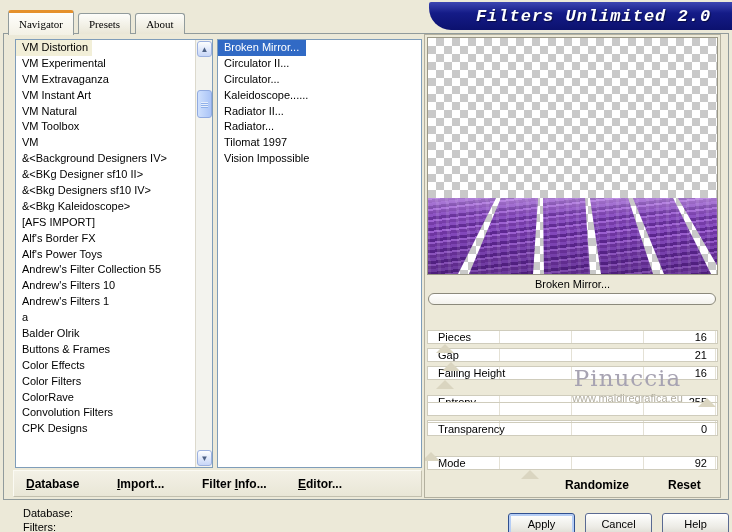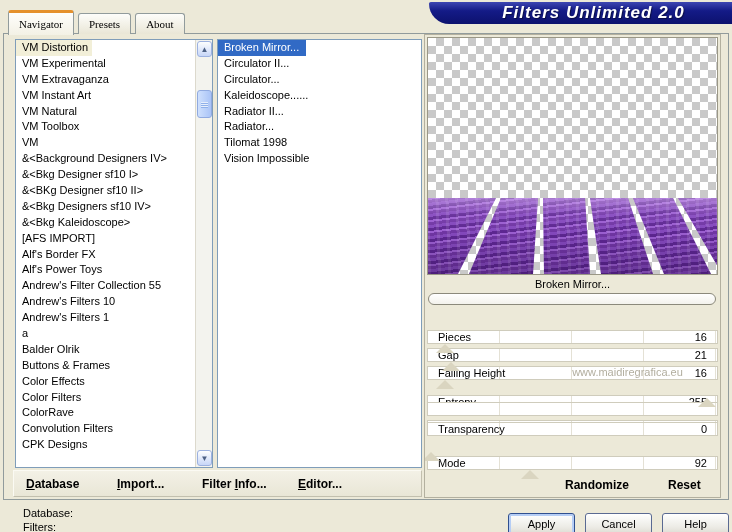--- a/index.html
+++ b/index.html
@@ -4,24 +4,24 @@
 <style>
   * { margin:0; padding:0; box-sizing:border-box; }
   html,body { background:#d8d4c4; }
   body { font-family:"Liberation Sans", sans-serif; }
   .window {
     position:relative; width:732px; height:532px; overflow:hidden;
     background:#ece9d8; font-size:11px; color:#000;
   }
   
   .banner {
-    position:absolute; left:429px; top:2px; right:0; height:22px;
+    position:absolute; left:429px; top:2px; right:0; height:28px;
     background:linear-gradient(180deg,#3d46b2 0%,#141b87 40%,#0c116e 100%);
     border-radius:2px 0 0 22px;
-    display:flex; align-items:center; justify-content:center;
+    display:flex; align-items:center; justify-content:center;font-family:Liberation Mono, monospace;
   }
   .banner .banner-text {
     color:#fff; font-weight:bold; font-style:italic; font-size:17px;
     letter-spacing:1px; padding-left:26px; text-shadow:1px 1px 1px rgba(0,0,0,.45);
     white-space:nowrap;
   }
   
   .tabs { position:absolute; left:8px; top:10px; height:24px; display:flex; align-items:flex-end; z-index:5;font-family:Liberation Serif, serif; }
   .tab {
     border:1px solid #919b9c; border-bottom:none; border-radius:3px 3px 0 0;
@@ -165,21 +165,20 @@
     <div class="listbox left-listbox">
       <div>
           <div class="list-item selected">VM Distortion</div>
           <div class="list-item">VM Experimental</div>
           <div class="list-item">VM Extravaganza</div>
           <div class="list-item">VM Instant Art</div>
           <div class="list-item">VM Natural</div>
           <div class="list-item">VM Toolbox</div>
           <div class="list-item">VM</div>
           <div class="list-item">&amp;&lt;Background Designers IV&gt;</div>
-          <div class="list-item">&amp;&lt;Bkg Designer sf10 I&gt;</div>
           <div class="list-item">&amp;&lt;BKg Designer sf10 II&gt;</div>
           <div class="list-item">&amp;&lt;Bkg Designers sf10 IV&gt;</div>
           <div class="list-item">&amp;&lt;Bkg Kaleidoscope&gt;</div>
           <div class="list-item">[AFS IMPORT]</div>
           <div class="list-item">Alf's Border FX</div>
           <div class="list-item">Alf's Power Toys</div>
           <div class="list-item">Andrew's Filter Collection 55</div>
           <div class="list-item">Andrew's Filters 10</div>
           <div class="list-item">Andrew's Filters 1</div>
           <div class="list-item">a</div>
@@ -201,21 +200,21 @@
     </div>
 
     <div class="listbox mid-listbox">
       <div>
           <div class="list-item selected">Broken Mirror...</div>
           <div class="list-item">Circulator II...</div>
           <div class="list-item">Circulator...</div>
           <div class="list-item">Kaleidoscope......</div>
           <div class="list-item">Radiator II...</div>
           <div class="list-item">Radiator...</div>
-          <div class="list-item">Tilomat 1998</div>
+          <div class="list-item">Tilomat 1997</div>
           <div class="list-item">Vision Impossible</div>
         </div>
     </div>
 
     <div class="right-panel">
 
       <div class="preview">
         <div class="mirror">
           <div class="slice s1"></div>
           <div class="slice s2"></div>
@@ -263,20 +262,21 @@
       </div>
 
       <div class="thumb" style="left:11px;  top:309px"></div>
       <div class="thumb" style="left:17px;  top:327px"></div>
       <div class="thumb" style="left:11px;  top:345px"></div>
       <div class="thumb" style="left:273px; top:363px"></div>
       <div class="thumb" style="left:-3px;  top:417px"></div>
       <div class="thumb" style="left:96px;  top:435px"></div>
 
       <div class="watermark">
+        <div class="wm-name">Pinuccia</div>
         <div class="wm-url">www.maidiregrafica.eu</div>
       </div>
 
       <div class="panel-btn" style="left:140px">Randomize</div>
       <div class="panel-btn" style="left:243px">Reset</div>
     </div>
 
     <div class="toolbar-strip">
       <div class="flat-btn" style="left:12px"><span></span><u>D</u><span>atabase</span></div>
       <div class="flat-btn" style="left:103px"><span></span><u>I</u><span>mport...</span></div>

